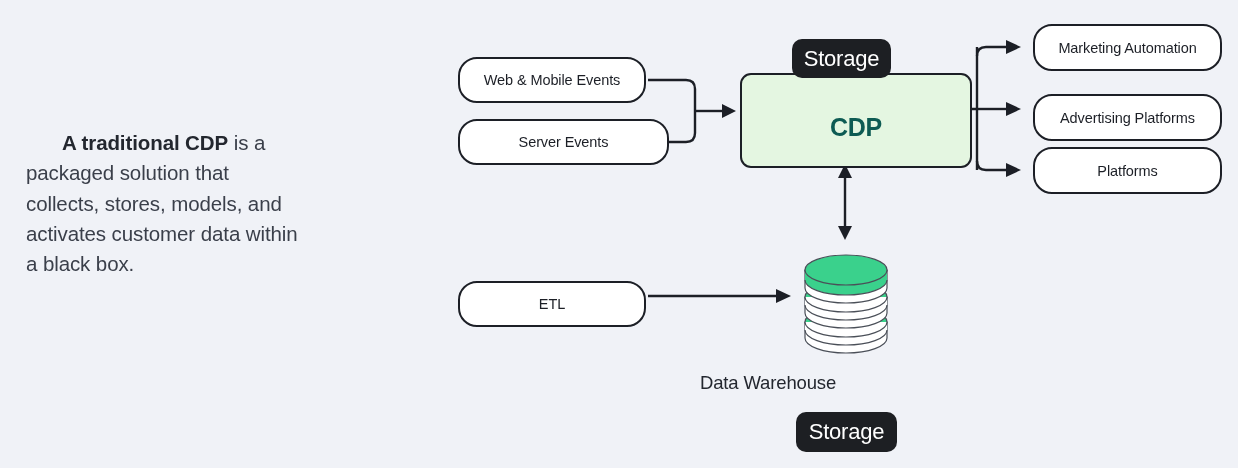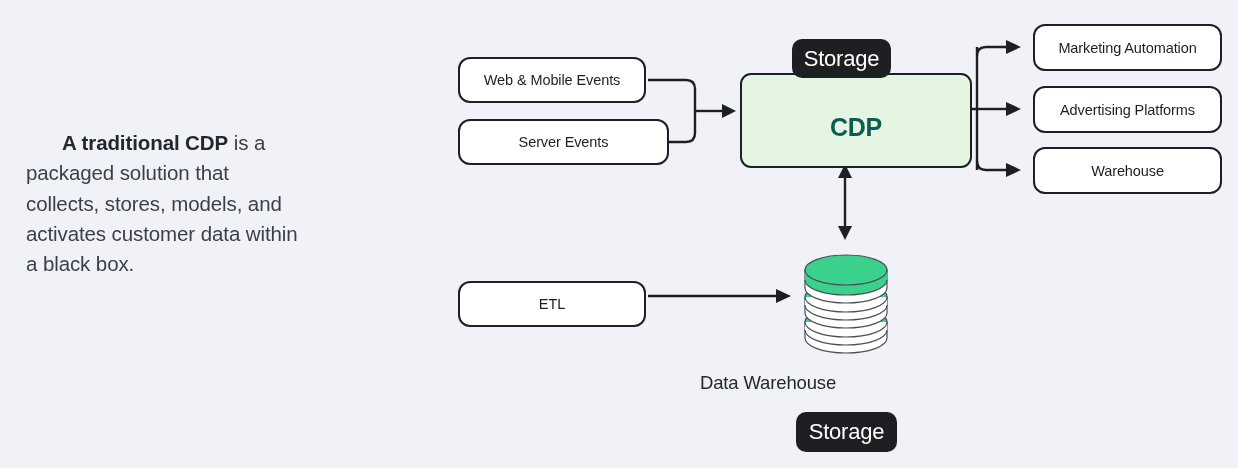--- a/index.html
+++ b/index.html
@@ -48,37 +48,37 @@
     font-weight: 700;
     color: #23272f;
     margin-left: 36px;
   }
 
   
   .node {
     position: absolute;
     background: #ffffff;
     border: 2px solid #1c1f26;
-    border-radius: 12px;
+    border-radius: 19px;
     display: flex;
     align-items: center;
     justify-content: center;
     color: #1c1f26;
     font-size: 14.5px;
     letter-spacing: -0.1px;
     text-align: left;
     z-index: 3;
   }
 
   #node-web-mobile   { left: 458px; top: 57px;  width: 188px; height: 46px; }
   #node-server       { left: 458px; top: 119px; width: 211px; height: 46px; }
   #node-etl          { left: 458px; top: 281px; width: 188px; height: 46px; }
 
   #node-marketing    { left: 1033px; top: 24px;  width: 189px; height: 47px; }
-  #node-advertising  { left: 1033px; top: 86px;  width: 189px; height: 47px; }
+  #node-advertising  { left: 1033px; top: 94px;  width: 189px; height: 47px; }
   #node-analytics    { left: 1033px; top: 147px; width: 189px; height: 47px; }
 
   
   #node-cdp {
     position: absolute;
     left: 740px;
     top: 73px;
     width: 232px;
     height: 95px;
     background: #e4f6e1;
@@ -199,21 +199,21 @@
     <span>Storage</span>
   </div>
 
   <div class="node" id="node-marketing">
     <span>Marketing Automation</span>
   </div>
   <div class="node" id="node-advertising">
     <span>Advertising Platforms</span>
   </div>
   <div class="node" id="node-analytics">
-    <span>Warehouse</span>
+    <span>Platforms</span>
   </div>
 
   <svg id="warehouse-icon" viewBox="0 0 84 102">
 
     <path d="M 1 68 V 84 A 41 15 0 0 0 83 84 V 68 Z" fill="#ffffff" stroke="#4a4f58" stroke-width="1.2"></path>
     <ellipse cx="42" cy="68" rx="41" ry="15" fill="#3ad18c" stroke="#4a4f58" stroke-width="1.2"></ellipse>
     <path d="M 1 68 V 76 A 41 15 0 0 0 83 76 V 68 Z" fill="#ffffff" stroke="none"></path>
     <path d="M 1 68 A 41 15 0 0 0 83 68" fill="none" stroke="#4a4f58" stroke-width="1.2"></path>
     <path d="M 1 76 A 41 15 0 0 0 83 76" fill="none" stroke="#4a4f58" stroke-width="1.2"></path>
 

